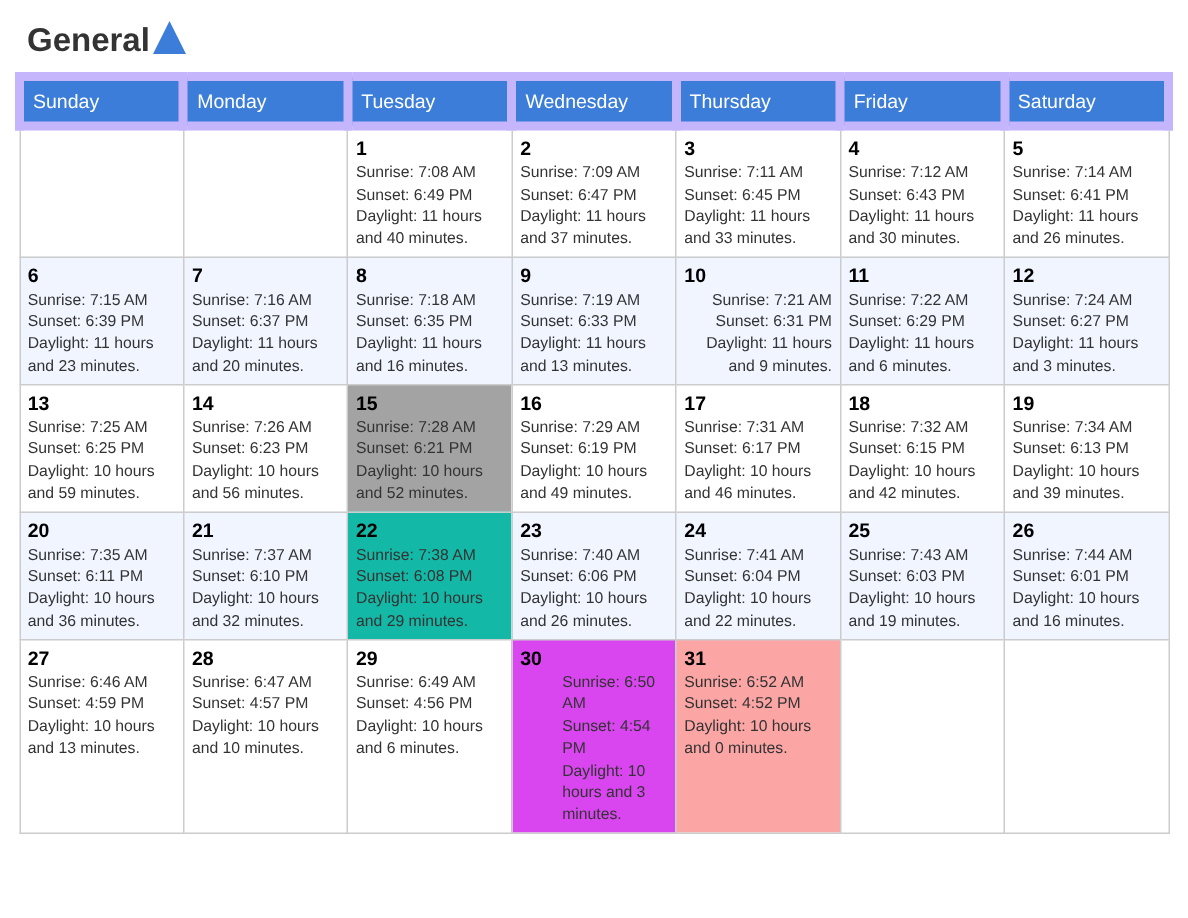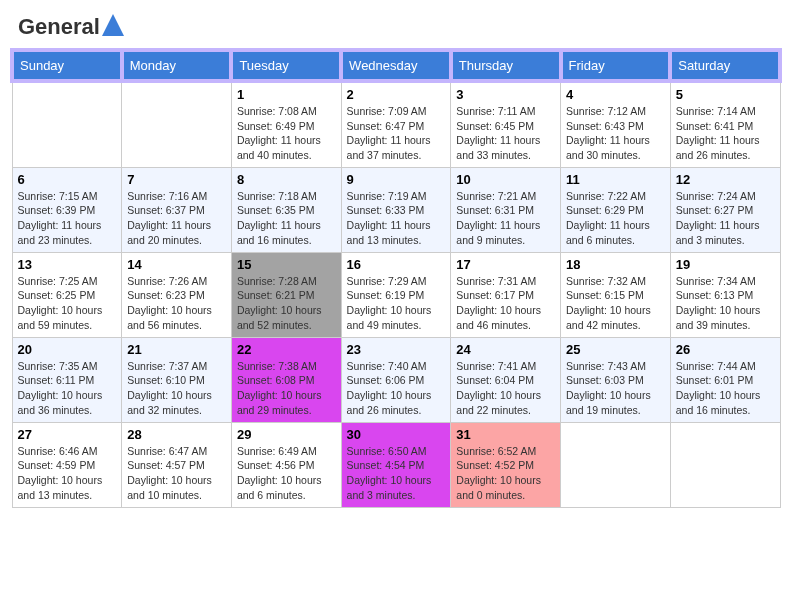--- a/index.html
+++ b/index.html
@@ -39,21 +39,21 @@
       border-collapse: collapse;
       font-size: 11px;
     }
     .calendar th {
       background: #3b7dd8;
       color: #fff;
       text-align: left;
       padding: 6px 6px;
       font-size: 13px;
       font-weight: normal;
-      border: 4px solid #c4b5fd;
+      border: 6px solid #c4b5fd;
     }
     .calendar td {
       border: 1px solid #ccc;
       vertical-align: top;
       padding: 4px 5px;
       width: 14.28%;
       min-height: 80px;
       height: 85px;
     }
     .day-number {
@@ -166,21 +166,21 @@
 Daylight: 11 hours and 16 minutes.</div>
         </td>
         <td style="background: rgb(240, 245, 255);">
           <span class="day-number">9</span>
           <div class="day-info" style="white-space: pre-line;">Sunrise: 7:19 AM
 Sunset: 6:33 PM
 Daylight: 11 hours and 13 minutes.</div>
         </td>
         <td style="background: rgb(240, 245, 255);">
           <span class="day-number">10</span>
-          <div class="day-info" style="white-space: pre-line;">Sunrise: 7:21 AM
+          <div class="day-info" style="white-space: pre-line; text-align: right;">Sunrise: 7:21 AM
 Sunset: 6:31 PM
 Daylight: 11 hours and 9 minutes.</div>
         </td>
         <td style="background: rgb(240, 245, 255);">
           <span class="day-number">11</span>
           <div class="day-info" style="white-space: pre-line;">Sunrise: 7:22 AM
 Sunset: 6:29 PM
 Daylight: 11 hours and 6 minutes.</div>
         </td>
         <td style="background: rgb(240, 245, 255);">
@@ -240,21 +240,21 @@
           <div class="day-info" style="white-space: pre-line;">Sunrise: 7:35 AM
 Sunset: 6:11 PM
 Daylight: 10 hours and 36 minutes.</div>
         </td>
         <td style="background: rgb(240, 245, 255);">
           <span class="day-number">21</span>
           <div class="day-info" style="white-space: pre-line;">Sunrise: 7:37 AM
 Sunset: 6:10 PM
 Daylight: 10 hours and 32 minutes.</div>
         </td>
-        <td style="background: #d946ef;">
+        <td style="background: #14b8a6;">
           <span class="day-number">22</span>
           <div class="day-info" style="white-space: pre-line;">Sunrise: 7:38 AM
 Sunset: 6:08 PM
 Daylight: 10 hours and 29 minutes.</div>
         </td>
         <td style="background: rgb(240, 245, 255);">
           <span class="day-number">23</span>
           <div class="day-info" style="white-space: pre-line;">Sunrise: 7:40 AM
 Sunset: 6:06 PM
 Daylight: 10 hours and 26 minutes.</div>
@@ -292,21 +292,21 @@
 Daylight: 10 hours and 10 minutes.</div>
         </td>
         <td style="background: rgb(255, 255, 255);">
           <span class="day-number">29</span>
           <div class="day-info" style="white-space: pre-line;">Sunrise: 6:49 AM
 Sunset: 4:56 PM
 Daylight: 10 hours and 6 minutes.</div>
         </td>
         <td style="background: #d946ef;">
           <span class="day-number">30</span>
-          <div class="day-info" style="white-space: pre-line;">Sunrise: 6:50 AM
+          <div class="day-info" style="white-space: pre-line; margin-left: 28px;">Sunrise: 6:50 AM
 Sunset: 4:54 PM
 Daylight: 10 hours and 3 minutes.</div>
         </td>
         <td style="background: #fca5a5;">
           <span class="day-number">31</span>
           <div class="day-info" style="white-space: pre-line;">Sunrise: 6:52 AM
 Sunset: 4:52 PM
 Daylight: 10 hours and 0 minutes.</div>
         </td>
         <td class="empty-cell"></td>

